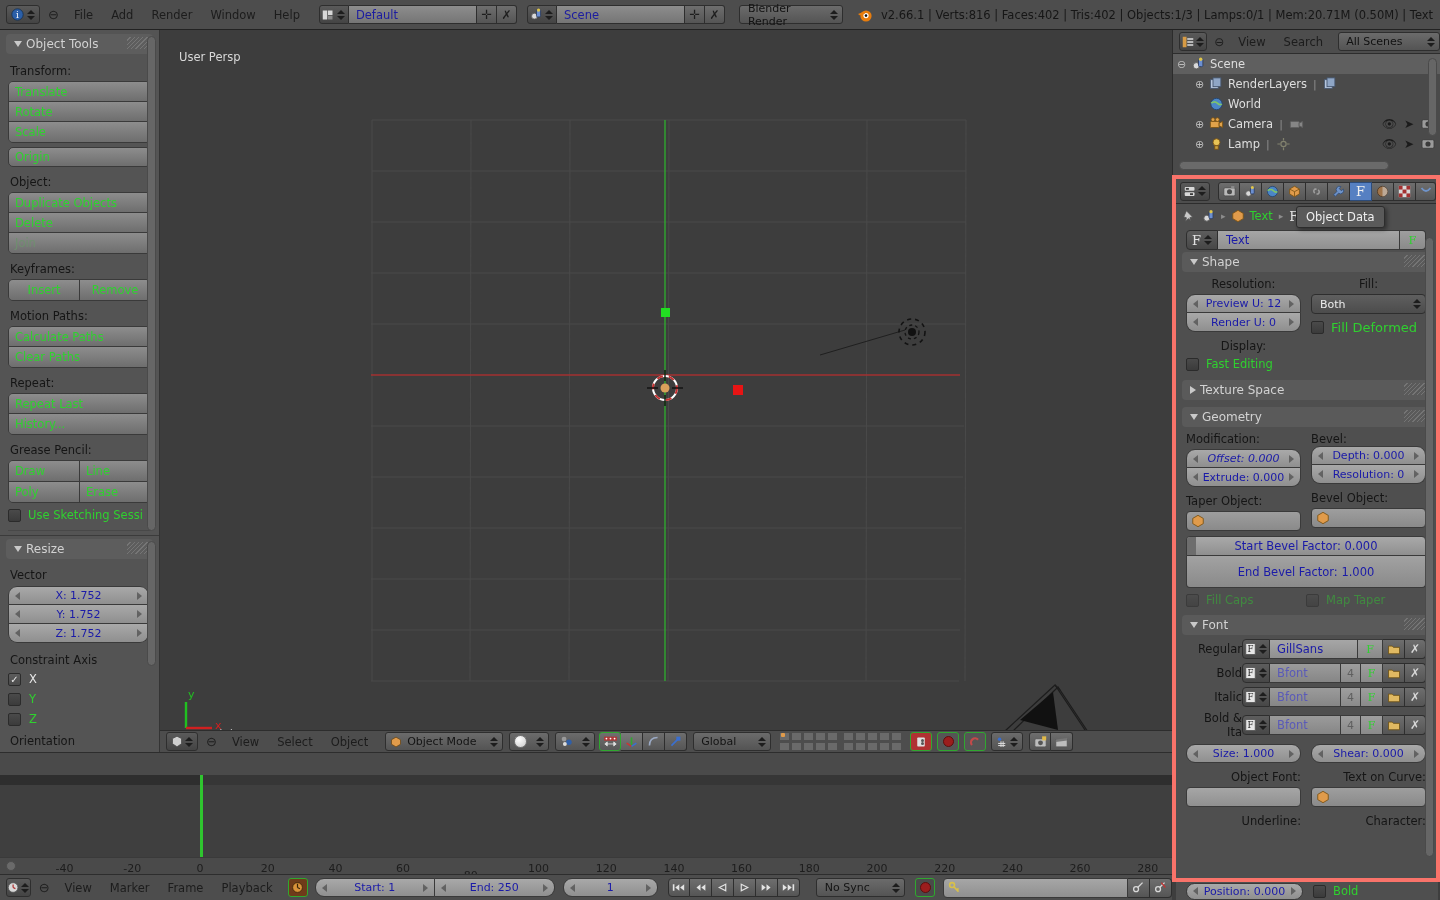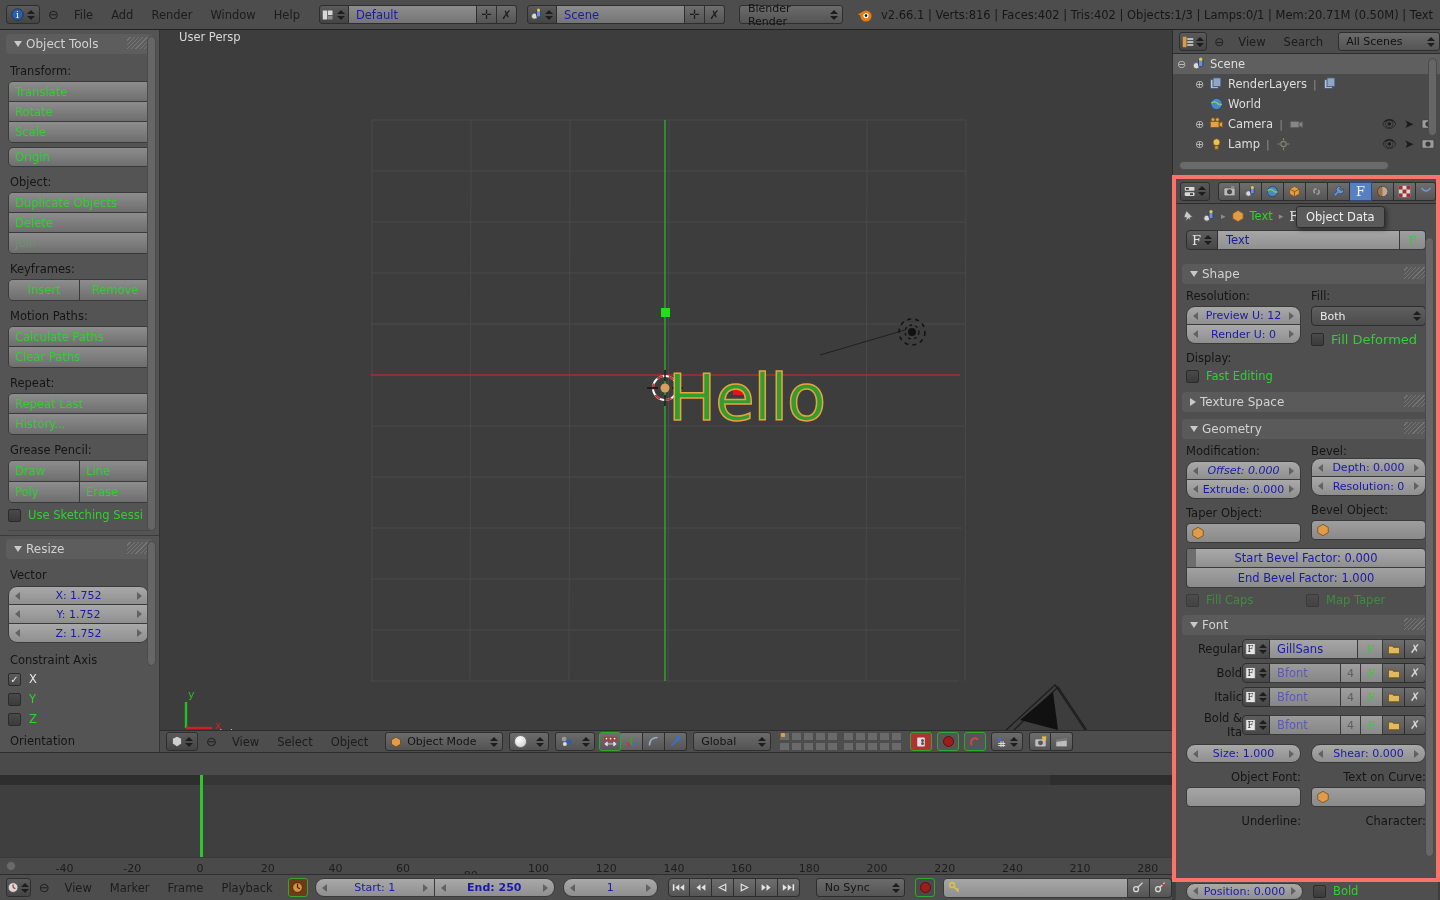--- a/index.html
+++ b/index.html
@@ -302,26 +302,22 @@
       </g>
 
       <g fill="none" stroke="#1d1d1d" stroke-width="1.2">
         <path d="M845 701 L895 655 L925 700 L869 721 Z"></path>
         <path d="M850 704 L898 657 L928 702 L873 724 Z"></path>
         <path d="M860 690 L893 662 L898 700 Z" fill="#111" stroke="none"></path>
         <path d="M895 655 L900 660"></path>
       </g>
     </svg>
 
-    <div style="position:absolute;left:508px;top:336px;">
-      <span style="font-family:'DejaVu Sans','Liberation Sans',sans-serif;font-size:64px;line-height:64px;color:#2f9e2f;
-                   -webkit-text-stroke:1.5px #e8a33d; text-stroke:1.5px #e8a33d; letter-spacing:-1px;">Hello</span>
-    </div>
-
-    <div style="position:absolute;left:19px;top:0;color:#d8d8d8;font-size:11.5px;">User Persp</div>
+
+    <div style="position:absolute;left:19px;top:20px;color:#d8d8d8;font-size:11.5px;">User Persp</div>
 
     <svg width="60" height="60" style="position:absolute;left:14px;top:650px;">
       <line x1="12" y1="48" x2="12" y2="22" stroke="#20c020" stroke-width="2.4"></line>
       <line x1="12" y1="48" x2="38" y2="48" stroke="#d02020" stroke-width="2.4"></line>
       <text x="14" y="18" fill="#20c020" font-size="11" font-family="DejaVu Sans, sans-serif">y</text>
       <text x="41" y="49" fill="#d02020" font-size="11" font-family="DejaVu Sans, sans-serif">x</text>
     </svg>
 
     <div style="position:absolute;left:58px;top:698px;color:#cfcfcf;font-size:11.5px;">(1) Text</div>
 
@@ -676,21 +672,21 @@
         <span class="spin"></span>
       </div>
       <div style="flex:1;height:20px;background:linear-gradient(#a6a6a6,#909090);border:1px solid #3a3a3a;border-left:0;display:flex;align-items:center;padding-left:8px;">
         <span style="color:#1a1aa8;font-size:11.5px;">Text</span>
       </div>
       <div style="width:26px;height:20px;background:linear-gradient(#9e9e9e,#8a8a8a);border:1px solid #3a3a3a;border-left:0;border-radius:0 4px 4px 0;display:flex;align-items:center;justify-content:center;">
         <span style="color:#2fd12f;font-size:11.5px;font-family:'DejaVu Serif',serif;">F</span>
       </div>
     </div>
 
-    <div style="margin-top:14px;position:relative;">
+    <div style="margin-top:2px;position:relative;text-align:center;">
       <div style="background:#5a5a5a;margin:0 6px;border-radius:4px;position:relative;">
         <div class="panel-title">
           <span class="tri"></span>
           <span>Shape</span>
         </div>
         <span class="grip"></span>
       </div>
       <div style="display:flex;padding:5px 10px 0 10px;gap:10px;">
         <div style="flex:1;">
           <div class="sect-lbl" style="margin-bottom:3px;">Resolution:</div>
@@ -778,21 +774,21 @@
               <path d="M8 1.5 L14 5 L14 11 L8 14.5 L2 11 L2 5 Z" fill="#e09b4b" stroke="#7a5213"></path>
             </svg>
           </div>
         </div>
       </div>
       <div style="padding:5px 10px 0 10px;">
         <div style="height:20px;border:1px solid #3a3a3a;border-radius:4px 4px 0 0;background:linear-gradient(#a9a9a9,#8f8f8f);display:flex;align-items:center;justify-content:center;position:relative;overflow:hidden;">
           <span style="position:absolute;left:0;top:0;bottom:0;width:9px;background:#6d6d6d;"></span>
           <span style="color:#1a1aa8;font-size:11.5px;">Start Bevel Factor: 0.000</span>
         </div>
-        <div style="height:20px;border:1px solid #3a3a3a;border-top:0;border-radius:0 0 4px 4px;background:linear-gradient(#a2a2a2,#8a8a8a);display:flex;align-items:center;justify-content:center;">
+        <div style="height:32px;border:1px solid #3a3a3a;border-top:0;border-radius:0 0 4px 4px;background:linear-gradient(#a2a2a2,#8a8a8a);display:flex;align-items:center;justify-content:center;">
           <span style="color:#1a1aa8;font-size:11.5px;">End Bevel Factor: 1.000</span>
         </div>
         <div style="display:flex;margin-top:5px;">
           <div style="flex:1;display:flex;align-items:center;gap:7px;">
             <span class="chk" style="opacity:.55;"></span>
             <span style="color:#2fd12f;opacity:.45;font-size:11.5px;">Fill Caps</span>
           </div>
           <div style="flex:1;display:flex;align-items:center;gap:7px;">
             <span class="chk" style="opacity:.55;"></span>
             <span style="color:#2fd12f;opacity:.45;font-size:11.5px;">Map Taper</span>
@@ -983,21 +979,21 @@
           <span style="position: absolute; left: 403.1px; top: 4px; transform: translateX(-50%); color: rgb(29, 29, 29); font-size: 11px;">60</span>
           <span style="position: absolute; left: 470.8px; top: 11px; transform: translateX(-50%); color: rgb(29, 29, 29); font-size: 11px;">80</span>
           <span style="position: absolute; left: 538.5px; top: 4px; transform: translateX(-50%); color: rgb(29, 29, 29); font-size: 11px;">100</span>
           <span style="position: absolute; left: 606.2px; top: 4px; transform: translateX(-50%); color: rgb(29, 29, 29); font-size: 11px;">120</span>
           <span style="position: absolute; left: 673.9px; top: 4px; transform: translateX(-50%); color: rgb(29, 29, 29); font-size: 11px;">140</span>
           <span style="position: absolute; left: 741.6px; top: 4px; transform: translateX(-50%); color: rgb(29, 29, 29); font-size: 11px;">160</span>
           <span style="position: absolute; left: 809.3px; top: 4px; transform: translateX(-50%); color: rgb(29, 29, 29); font-size: 11px;">180</span>
           <span style="position: absolute; left: 877px; top: 4px; transform: translateX(-50%); color: rgb(29, 29, 29); font-size: 11px;">200</span>
           <span style="position: absolute; left: 944.7px; top: 4px; transform: translateX(-50%); color: rgb(29, 29, 29); font-size: 11px;">220</span>
           <span style="position: absolute; left: 1012.4px; top: 4px; transform: translateX(-50%); color: rgb(29, 29, 29); font-size: 11px;">240</span>
-          <span style="position: absolute; left: 1080.1px; top: 4px; transform: translateX(-50%); color: rgb(29, 29, 29); font-size: 11px;">210</span>
+          <span style="position: absolute; left: 1080.1px; top: 4px; transform: translateX(-50%); color: rgb(29, 29, 29); font-size: 11px;">260</span>
           <span style="position: absolute; left: 1147.8px; top: 4px; transform: translateX(-50%); color: rgb(29, 29, 29); font-size: 11px;">280</span>
         </div>
       <div style="position:absolute;left:6px;top:3px;width:10px;height:10px;background:#6a6a6a;border:1px solid #4d4d4d;border-radius:5px;"></div>
     </div>
 
     <div style="position:absolute;left:0;bottom:0;width:1172px;height:26px;background:#4d4d4d;border-top:1px solid #2d2d2d;display:flex;align-items:center;padding-left:6px;">
       <div class="iconbtn" style="border-radius:3px;width:30px;background:linear-gradient(#5a5a5a,#444);">
         <svg width="13" height="13" viewBox="0 0 16 16">
           <circle cx="8" cy="8" r="6.3" fill="#d8d8d8" stroke="#555"></circle>
           <path d="M8 8 L8 4 M8 8 L11 9.5" stroke="#b03030" stroke-width="1.6" fill="none"></path>
@@ -1015,21 +1011,21 @@
           <circle cx="8" cy="8" r="6" fill="#d8923a" stroke="#3a2408"></circle>
           <path d="M8 8 L8 3.5 M8 8 L11 9.5" stroke="#3a2408" stroke-width="1.5"></path>
         </svg>
       </div>
 
       <div class="numfield" style="margin-left:7px;width:120px;flex:none;border-radius:9px 0 0 9px;">
         <span class="la"></span>
           <span>Start: 1</span>
           <span class="ra"></span>
       </div>
-      <div class="numfield" style="width:120px;flex:none;border-radius:0 9px 9px 0;border-left:0;font-weight:bold;">
+      <div class="numfield" style="width:120px;flex:none;border-radius:0 9px 9px 0;border-left:0;">
         <span class="la"></span>
           <span>End: 250</span>
           <span class="ra"></span>
       </div>
       <div class="numfield" style="margin-left:8px;width:95px;flex:none;">
         <span class="la"></span>
           <span>1</span>
           <span class="ra"></span>
       </div>
 

